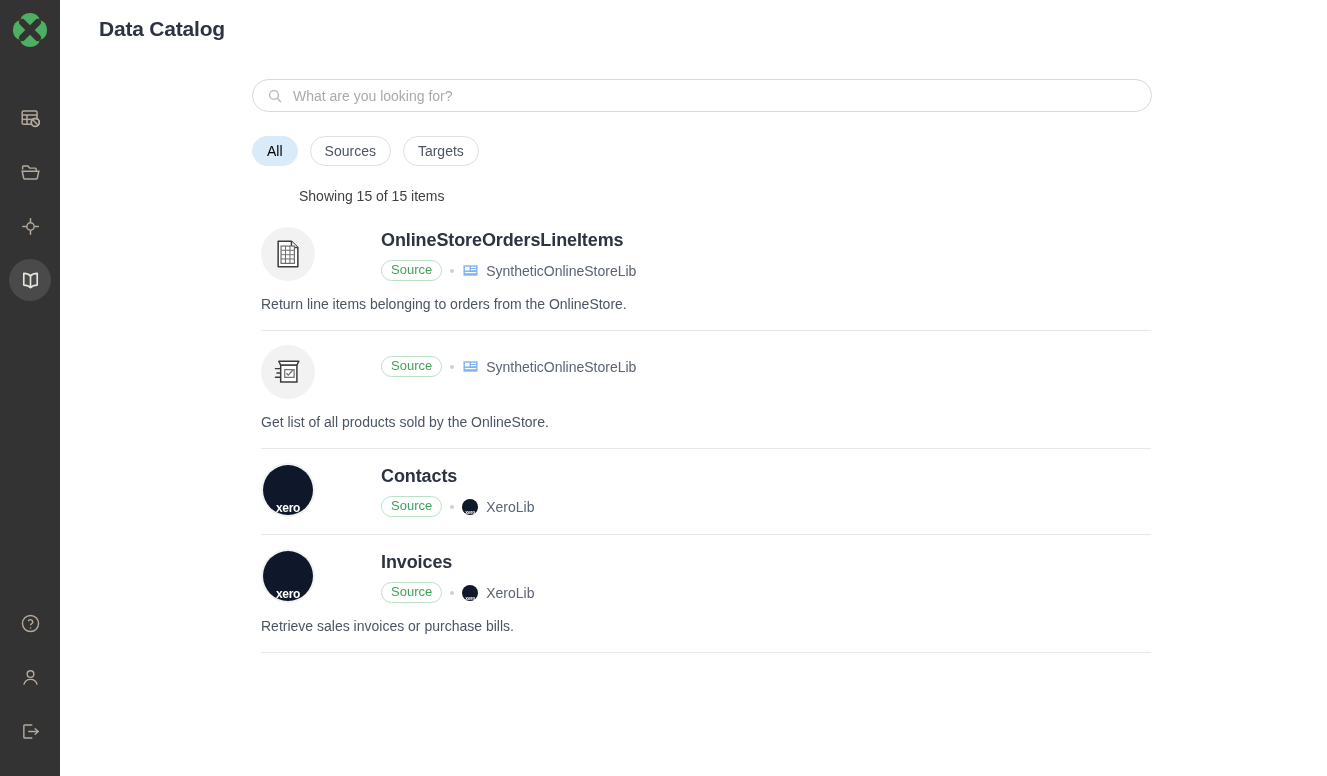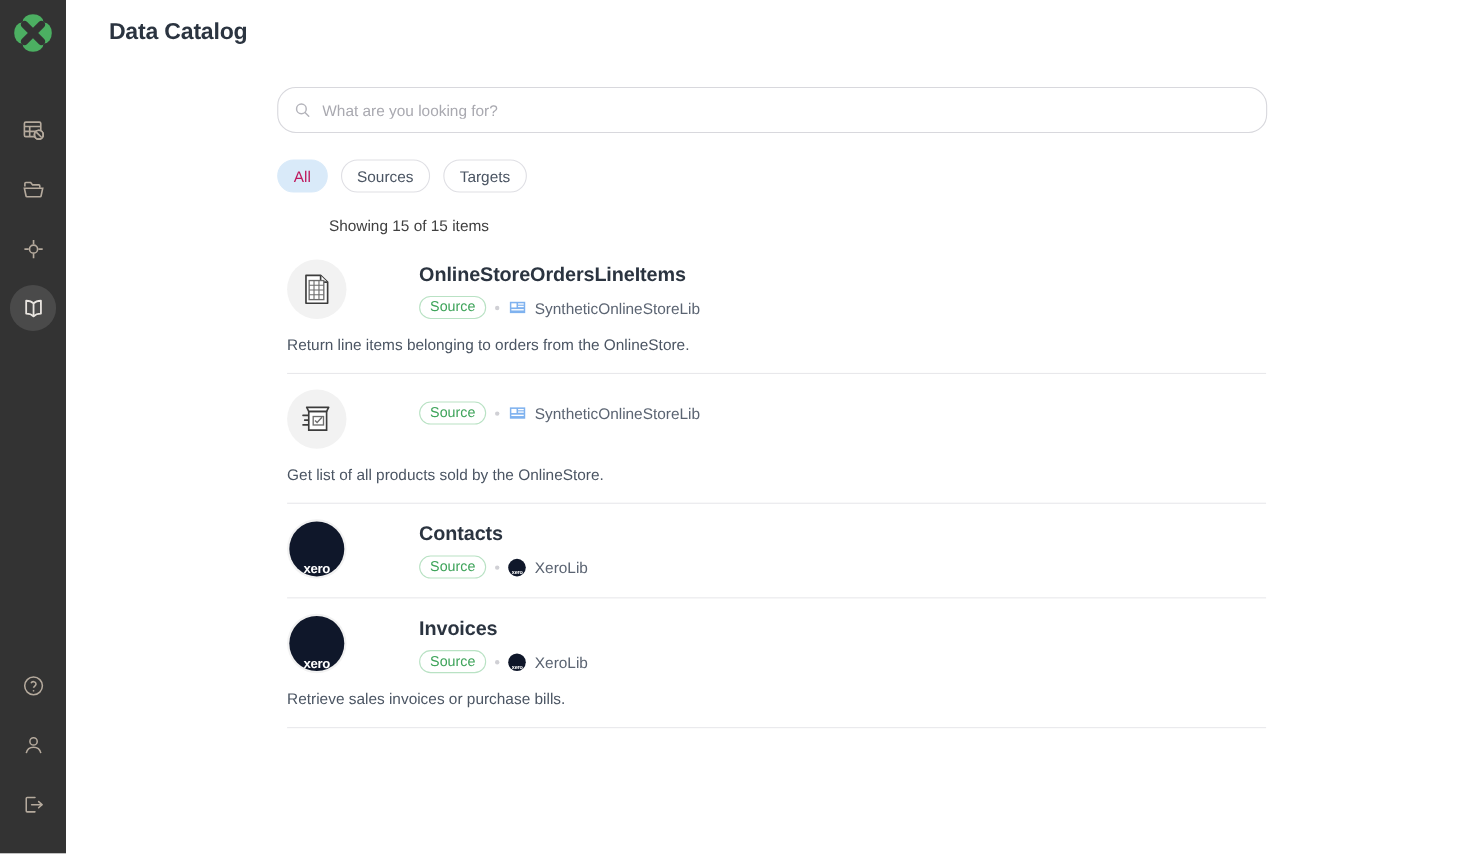--- a/index.html
+++ b/index.html
@@ -72,21 +72,21 @@
     width: 1267px;
   }
   .content-inner {
     width: 900px;
     margin-left: 192px;
   }
 
   
   .search-box {
     position: relative;
-    height: 42px;
+    height: 33px;
     border: 1px solid #d8d8dd;
     border-radius: 17px;
     background: #fff;
     display: flex;
     align-items: center;
     padding: 0 14px 0 14px;
   }
   .search-icon { flex: 0 0 auto; margin-right: 10px; display: block; }
   .search-input {
     border: none;
@@ -112,21 +112,21 @@
     color: #4b5563;
     display: inline-flex;
     align-items: center;
     justify-content: center;
     cursor: pointer;
     font-family: "Liberation Sans", sans-serif;
   }
   .filter-chip.active {
     background: #d9eaf9;
     border-color: #d9eaf9;
-    color: #be185d;
+    color: #000000;
   }
 
   
   .result-count {
     margin-top: 22px;
     font-size: 14px;
     color: #404040;
     margin-left: 47px;
   }
 

